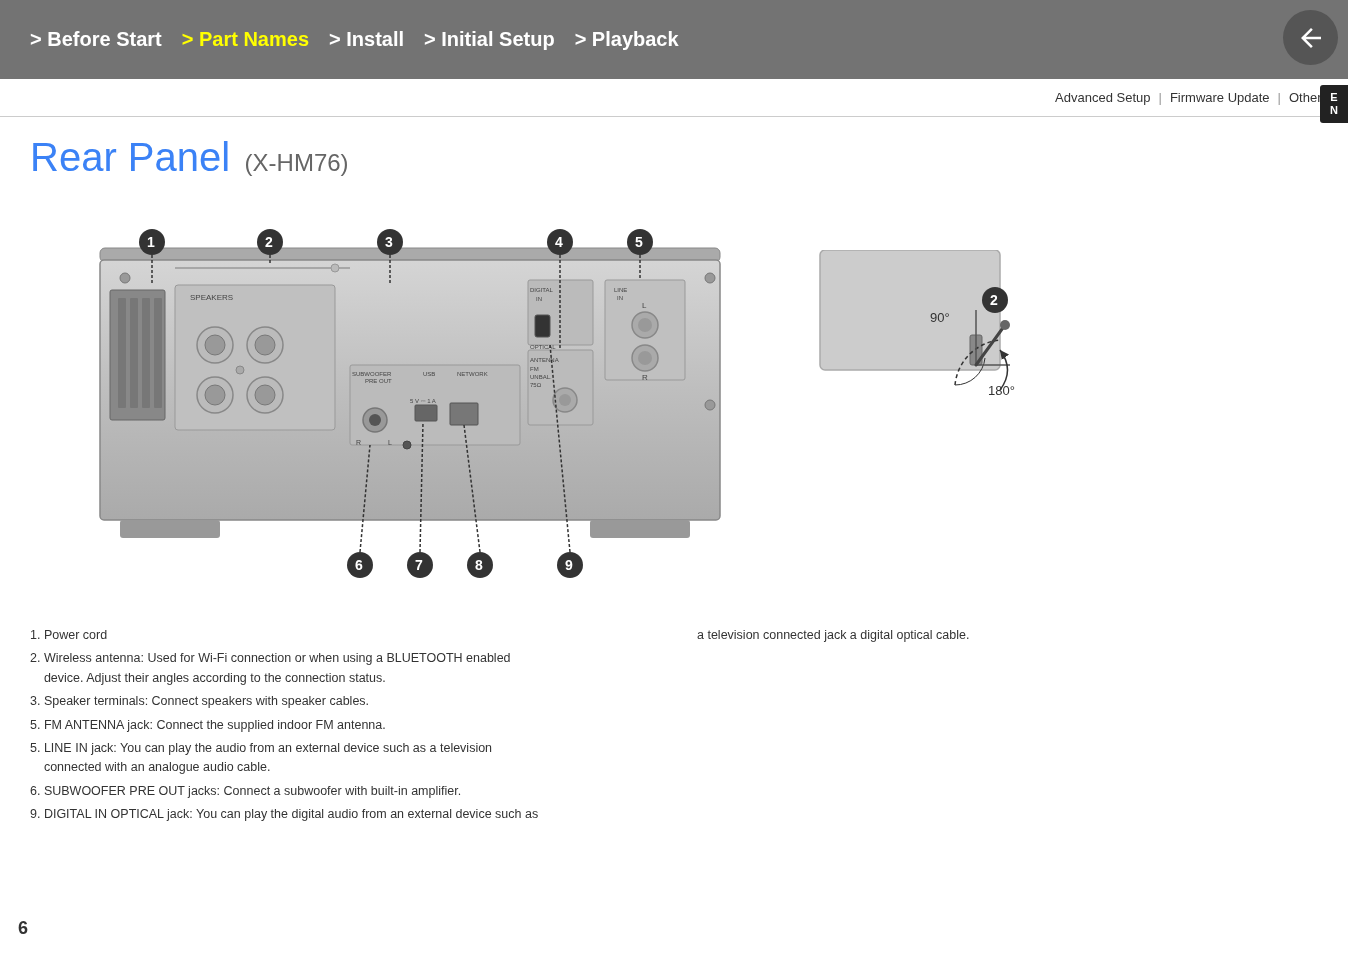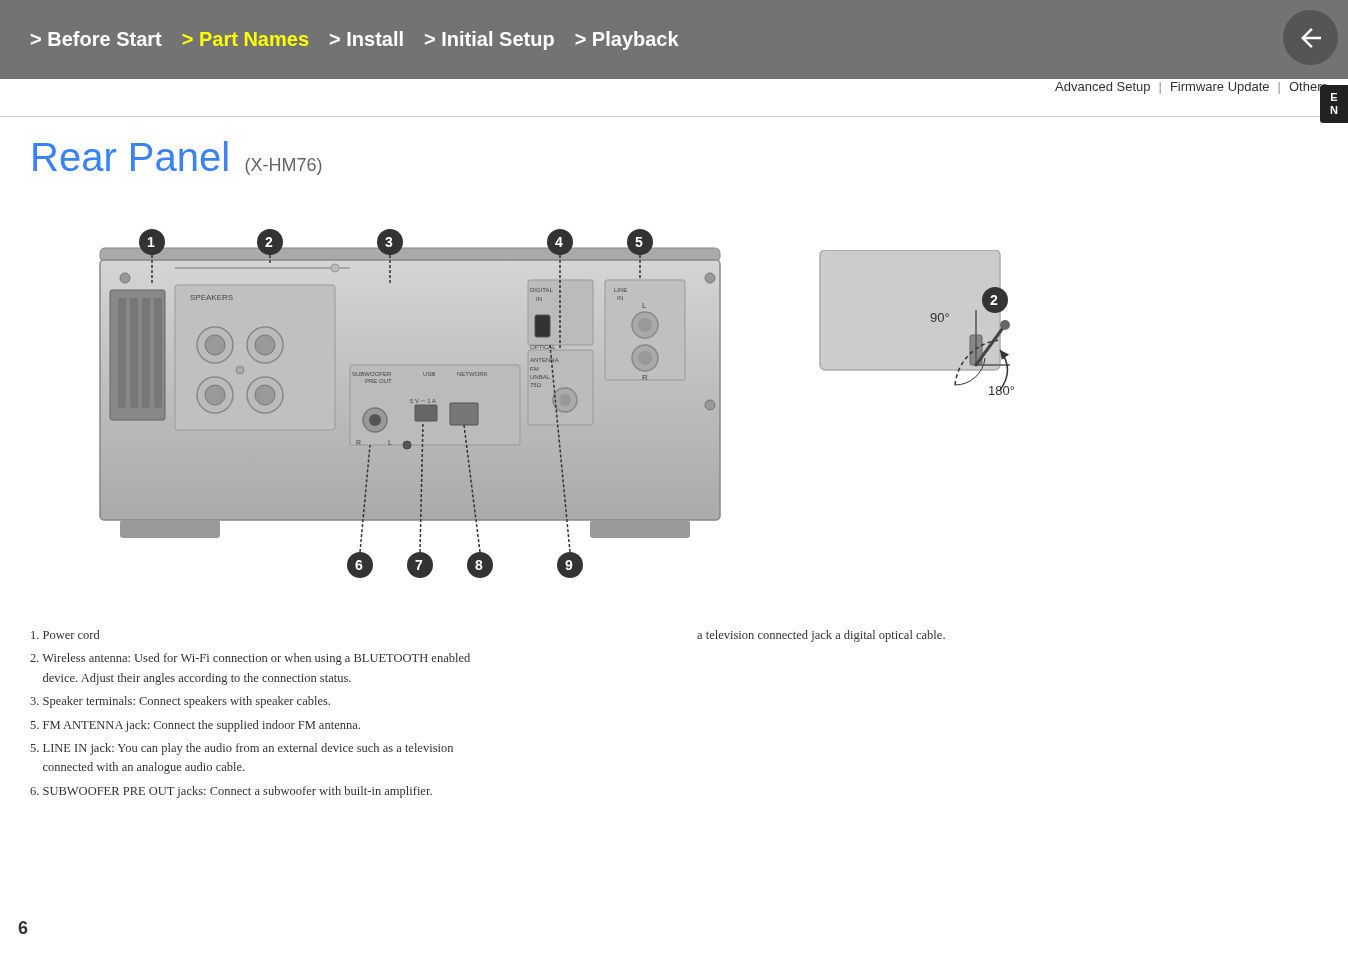--- a/index.html
+++ b/index.html
@@ -56,21 +56,21 @@
       height: 30px;
       fill: white;
     }
 
     
     #secondary-nav {
       background: #fff;
       border-bottom: 1px solid #ccc;
       height: 38px;
       display: flex;
-      align-items: flex-start;
+      align-items: center;
       justify-content: flex-end;
       padding: 0 20px;
       gap: 8px;
     }
 
     .sec-nav-item {
       color: #333;
       font-size: 13px;
       cursor: pointer;
       white-space: nowrap;
@@ -140,21 +140,20 @@
       left: 0;
       width: 750px;
       height: 420px;
     }
 
     
     #descriptions {
       display: flex;
       gap: 46px;
       margin-top: 16px;
-      font-family: Liberation Serif, serif;
     }
 
     .desc-col {
       flex: 1;
       font-size: 12.5px;
       color: #333;
       line-height: 1.55;
     }
 
     .desc-col p {
@@ -197,21 +196,21 @@
   <span class="sec-nav-item">Firmware Update</span>
   <span class="sec-nav-separator">|</span>
   <span class="sec-nav-item">Others</span>
 </div>
 
 <div id="lang-badge">E<br>N</div>
 
 <div class="content-wrapper">
   <div style="margin-top: 18px; margin-bottom: 6px;">
     <span id="page-title" style="font-size: 40px; font-weight: normal; color: #3b82f6;">Rear Panel</span>
-    <span id="page-subtitle" style="font-size: 18px; color: rgb(102, 102, 102); margin-left: 10px;">(X-HM76)</span>
+    <span id="page-subtitle" style="font-size: 24px; color: rgb(102, 102, 102); margin-left: 10px;">(X-HM76)</span>
   </div>
 
   <div id="diagram-area">
 
     <div id="device-diagram">
       <svg id="diagram-svg" viewBox="0 0 750 420" xmlns="http://www.w3.org/2000/svg">
 
         <rect x="70" y="58" width="620" height="14" rx="5" fill="#aaa" stroke="#888" stroke-width="1"></rect>
 
         <rect x="70" y="70" width="620" height="260" rx="4" fill="url(#bodyGrad)" stroke="#888" stroke-width="1.5"></rect>
@@ -370,20 +369,21 @@
   </div>
 
   <div id="descriptions">
     <div class="desc-col">
       <p>1. Power cord</p>
       <p>2. Wireless antenna: Used for Wi-Fi connection or when using a BLUETOOTH enabled<br>&nbsp;&nbsp;&nbsp;&nbsp;device. Adjust their angles according to the connection status.</p>
       <p>3. Speaker terminals: Connect speakers with speaker cables.</p>
       <p>5. FM ANTENNA jack: Connect the supplied indoor FM antenna.</p>
       <p>5. LINE IN jack: You can play the audio from an external device such as a television<br>&nbsp;&nbsp;&nbsp;&nbsp;connected with an analogue audio cable.</p>
       <p>6. SUBWOOFER PRE OUT jacks: Connect a subwoofer with built-in amplifier.</p>
+      <p>9. DIGITAL IN OPTICAL jack: You can play the digital audio from an external device such as</p>
     </div>
     <div class="desc-col">
       <p>a television connected jack a digital optical cable.</p>
     </div>
   </div>
 </div>
 
 <div id="page-number">6</div>
 
 </body></html>

